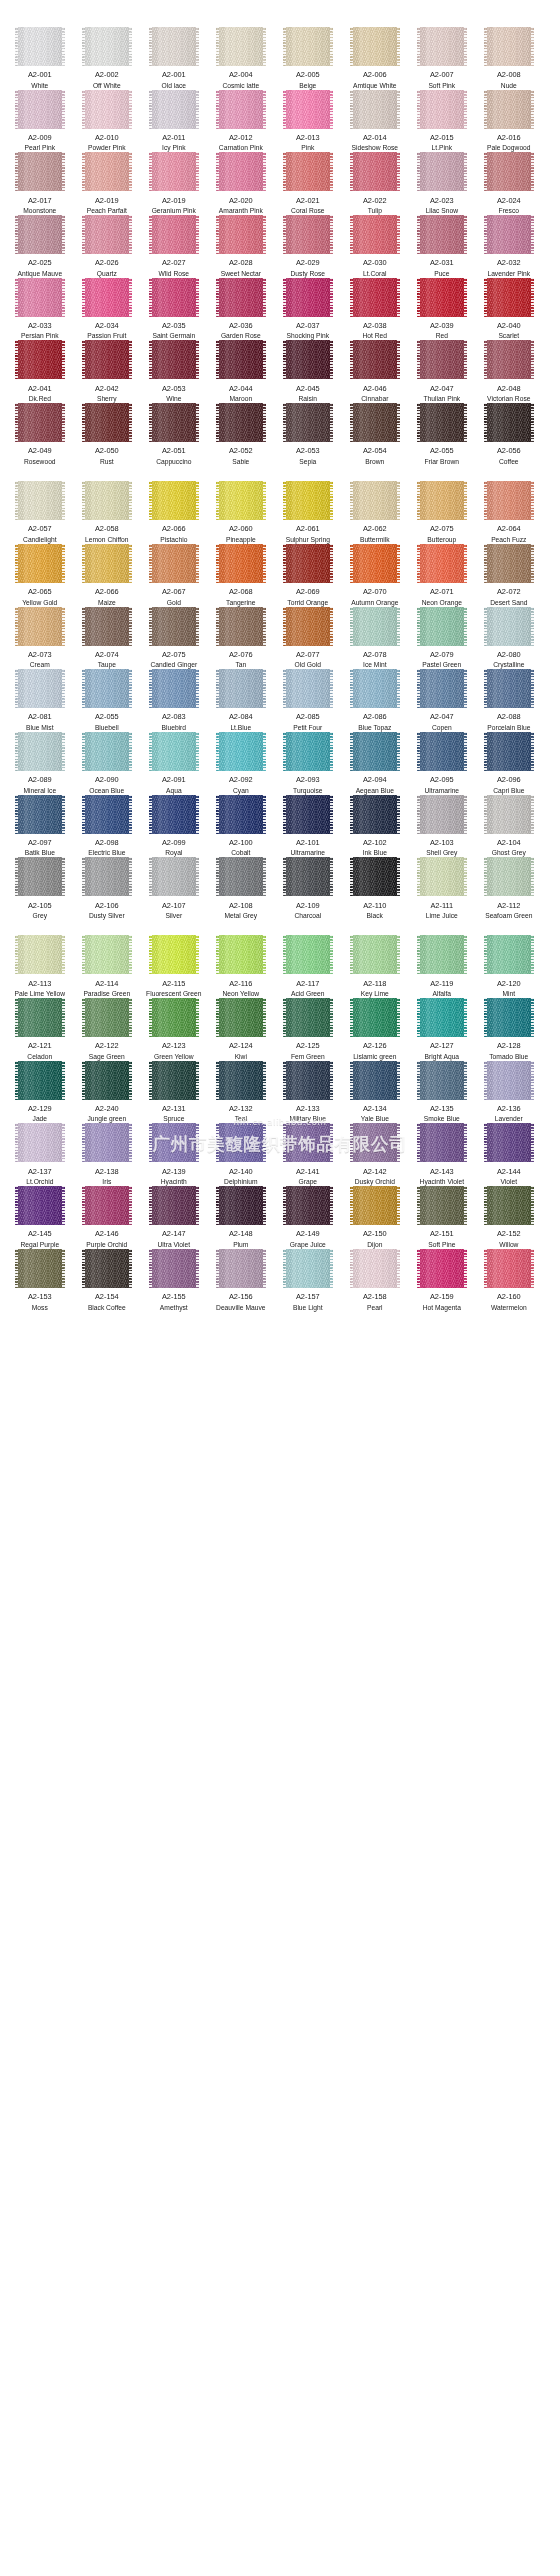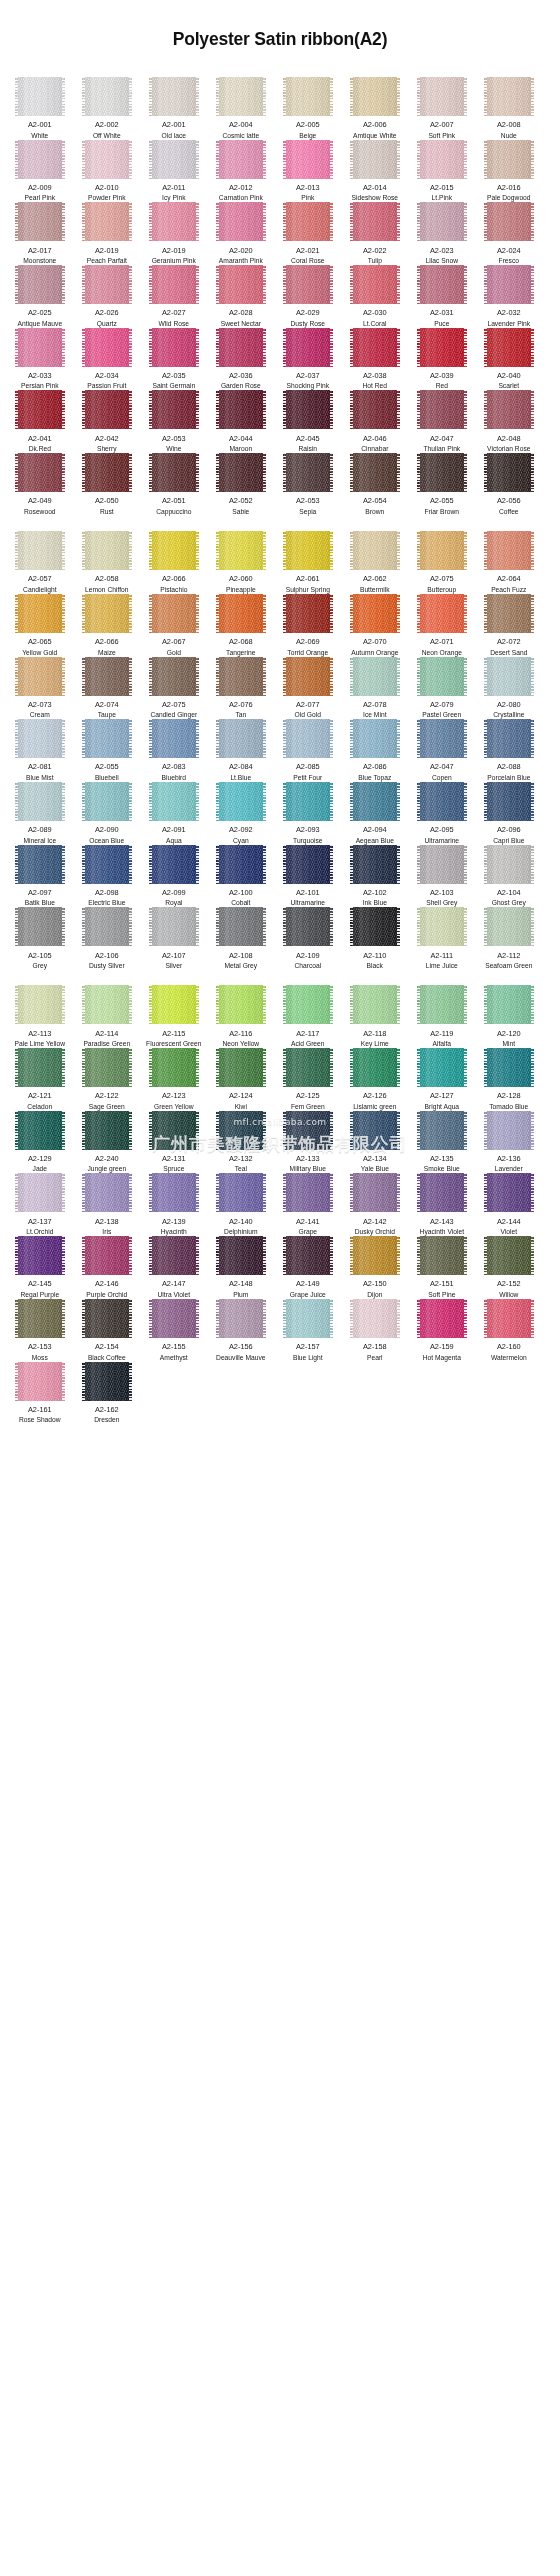--- a/index.html
+++ b/index.html
@@ -108,21 +108,20 @@
     letter-spacing:0.4px;
     color:rgba(255,255,255,0.80);
     margin-bottom:5px;
   }
 </style>
 </head>
 <body>
 
 <div id="page">
 
-  <div class="title">Polyester Satin ribbon(A2)</div>
 
   <div class="groups">
       <div class="group">
         <div class="row">
           <div class="cell">
             <div class="swatch" style="background-color: rgb(232, 232, 234);"></div>
             <div class="code">A2-001</div>
             <div class="name">White</div>
           </div>
           <div class="cell">
@@ -954,32 +953,20 @@
           </div>
           <div class="cell">
             <div class="swatch" style="background-color: rgb(216, 36, 111);"></div>
             <div class="code">A2-159</div>
             <div class="name">Hot Magenta</div>
           </div>
           <div class="cell">
             <div class="swatch" style="background-color: rgb(232, 84, 111);"></div>
             <div class="code">A2-160</div>
             <div class="name">Watermelon</div>
-          </div>
-        </div>
-        <div class="row">
-          <div class="cell">
-            <div class="swatch" style="background-color: rgb(240, 150, 176);"></div>
-            <div class="code">A2-161</div>
-            <div class="name">Rose Shadow</div>
-          </div>
-          <div class="cell">
-            <div class="swatch" style="background-color: rgb(19, 26, 36);"></div>
-            <div class="code">A2-162</div>
-            <div class="name">Dresden</div>
           </div>
         </div>
       </div>
     </div>
 
   <div class="watermark" style="top: 1117px;">
     <span class="wm-url">mfl.cn.alibaba.com</span>
     <span class="wm-text">广州市美馥隆织带饰品有限公司</span>
   </div>
 

